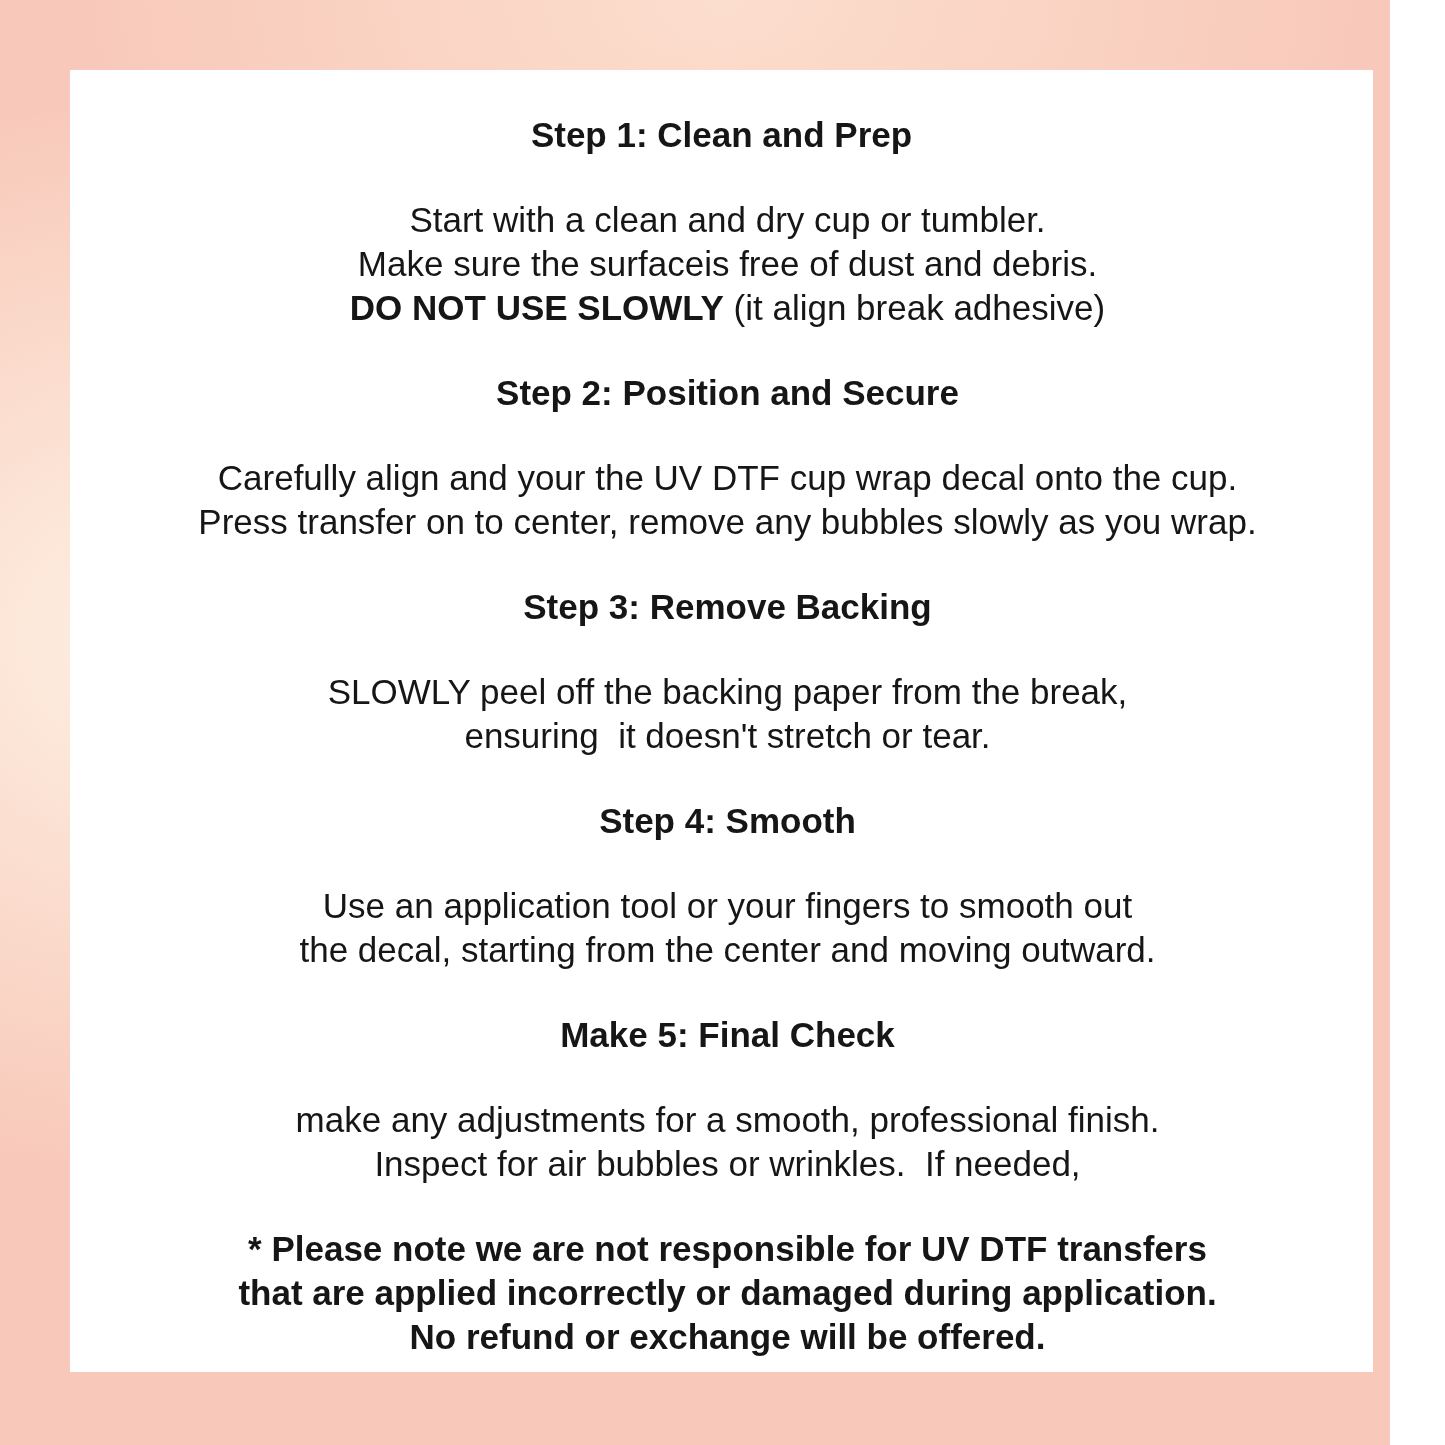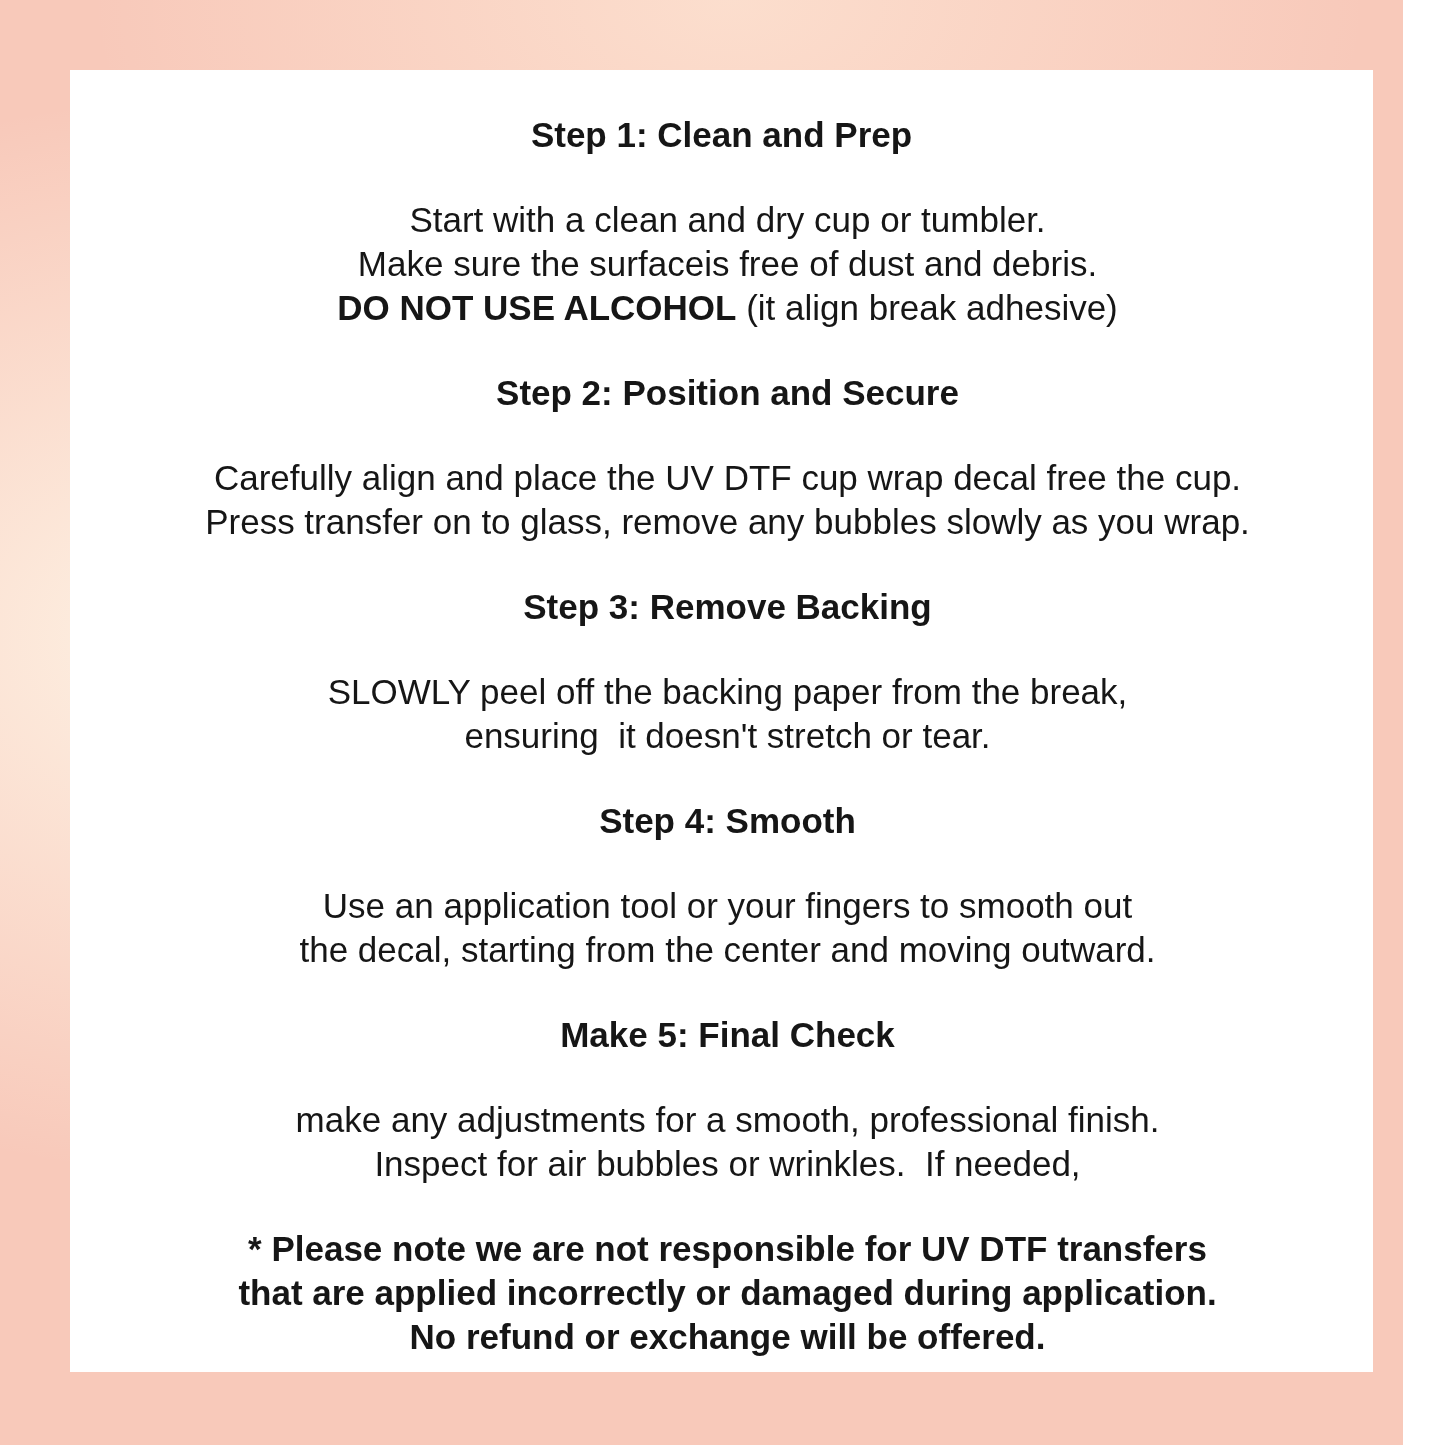--- a/index.html
+++ b/index.html
@@ -9,21 +9,20 @@
   .canvas {
     position: relative;
     width: 1390px;
     height: 1445px;
     overflow: hidden;
     font-family: "Liberation Sans", sans-serif;
     background:
       radial-gradient(ellipse 950px 750px at 14% 44%, rgba(254,244,230,0.95), rgba(254,244,230,0) 72%),
       radial-gradient(ellipse 850px 520px at 52% 0%, rgba(253,229,212,0.75), rgba(253,229,212,0) 75%),
       #f8c9ba;
-    padding-left: 13px;
   }
   .card {
     position: absolute;
     left: 70px;
     top: 70px;
     width: 1303px;
     height: 1302px;
     background: #ffffff;
     box-sizing: border-box;
     padding-top: 43px;
@@ -49,27 +48,27 @@
 </head>
 <body>
 
 <div class="canvas">
   <div class="card">
 
     <div class="block heading">Step 1: Clean and Prep</div>
     <div class="block">
       <div class="line">Start with a clean and dry cup or tumbler.</div>
       <div class="line">Make sure the surfaceis free of dust and debris.</div>
-      <div class="line"><span class="b">DO NOT USE ALCOHOL</span><span> (it align break adhesive)</span></div>
+      <div class="line"><span class="b">DO NOT USE SLOWLY</span><span> (it align break adhesive)</span></div>
     </div>
 
     <div class="block heading">Step 2: Position and Secure</div>
     <div class="block">
-      <div class="line">Carefully align and place the UV DTF cup wrap decal free the cup.</div>
-      <div class="line">Press transfer on to glass, remove any bubbles slowly as you wrap.</div>
+      <div class="line">Carefully align and your the UV DTF cup wrap decal onto the cup.</div>
+      <div class="line">Press transfer on to center, remove any bubbles slowly as you wrap.</div>
     </div>
 
     <div class="block heading">Step 3: Remove Backing</div>
     <div class="block">
       <div class="line">SLOWLY peel off the backing paper from the break,</div>
       <div class="line">ensuring  it doesn't stretch or tear.</div>
     </div>
 
     <div class="block heading">Step 4: Smooth</div>
     <div class="block">

